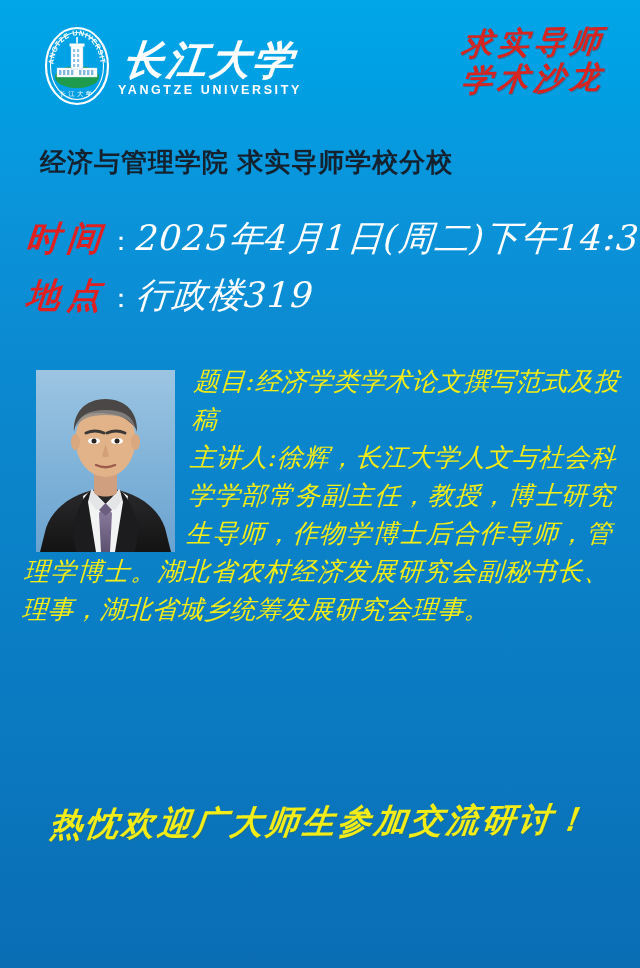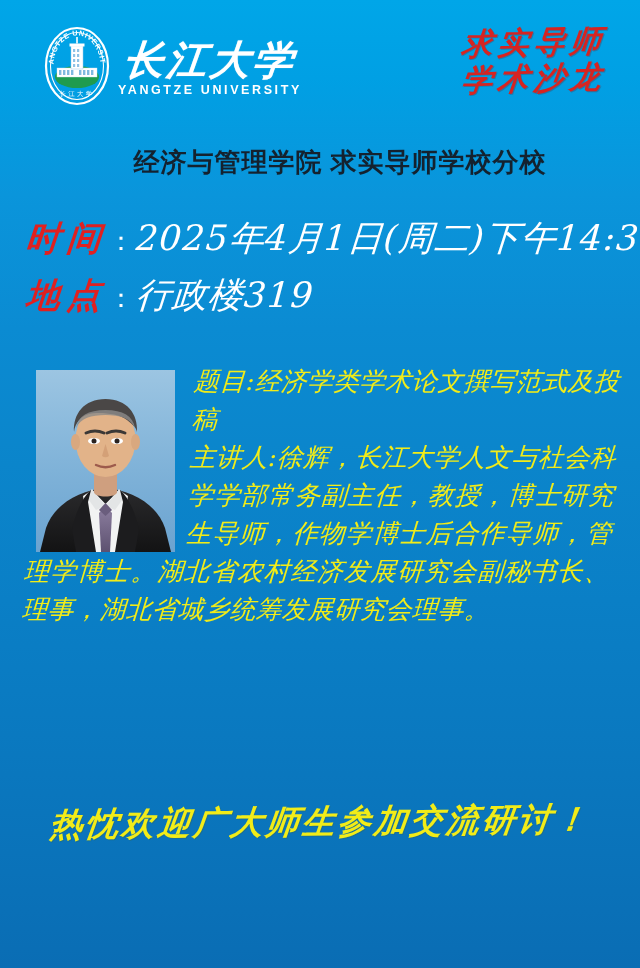--- a/index.html
+++ b/index.html
@@ -95,21 +95,20 @@
     transform: skewX(-8deg) rotate(-1.5deg);
     white-space: nowrap;
     text-shadow: 1px 1px 0 rgba(120,10,10,.25);
   }
 
   
   .subtitle {
     position: absolute;
     left: 0; right: 0;
     top: 145px;
-    text-align: center;
     padding-left: 40px;
     color: #14222f;
     font-size: 26px;
     line-height: 34px;
     font-weight: 700;
     letter-spacing: 1px;
     white-space: nowrap;
   }
 
   

